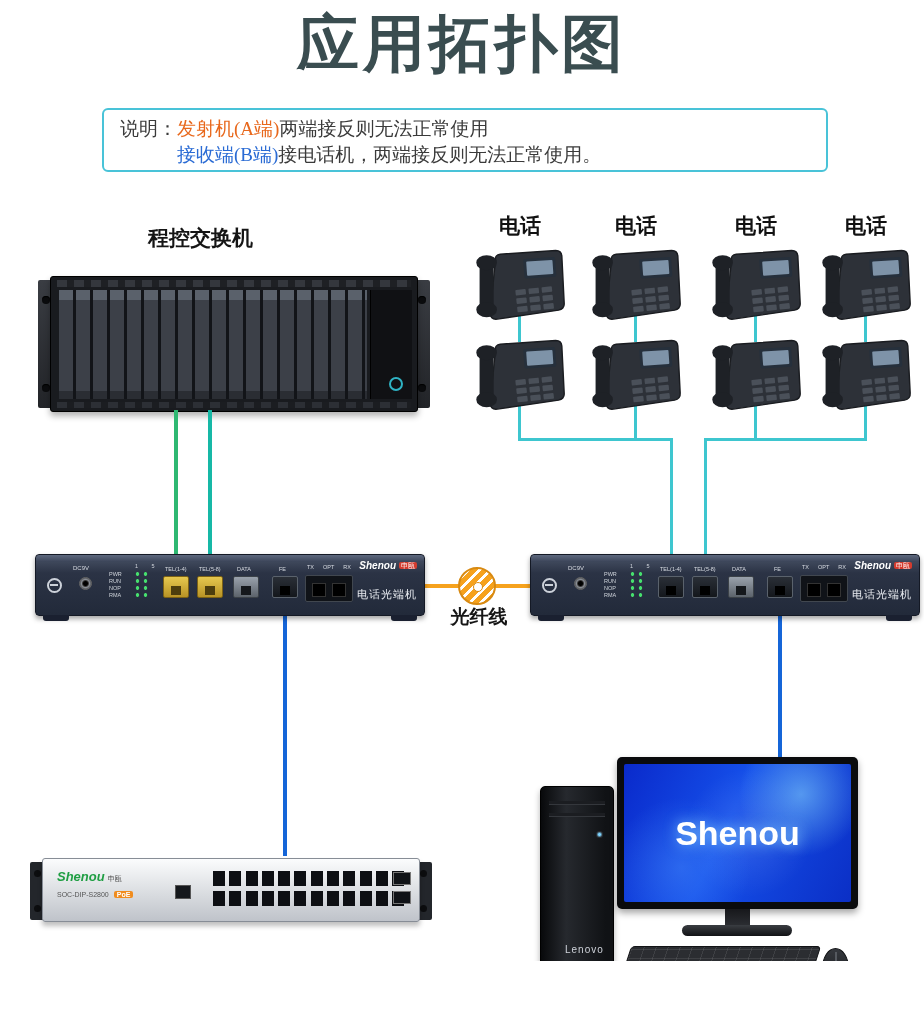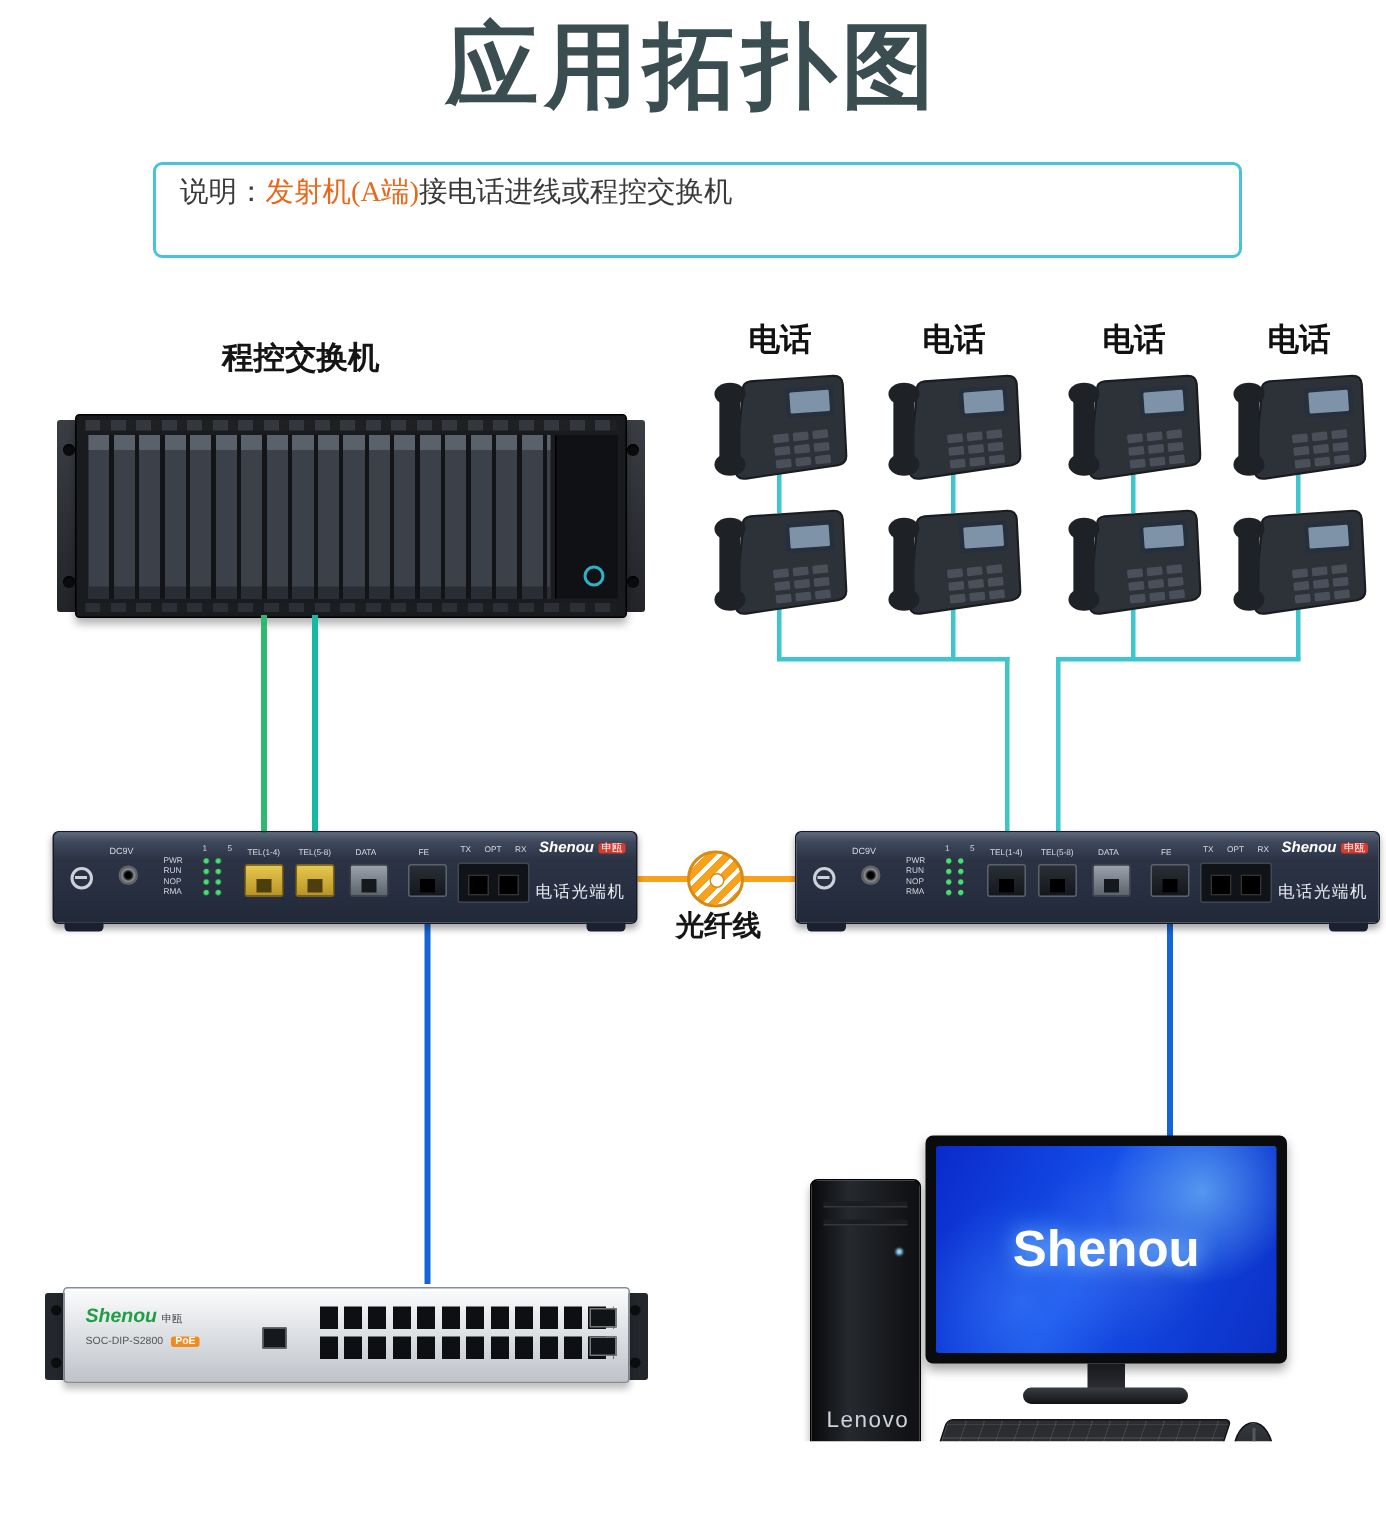--- a/index.html
+++ b/index.html
@@ -117,21 +117,21 @@
   .sfp{position:absolute;right:8px;width:18px;height:13px;background:#101317;border:1px solid #777;}
   .sfp.s1{top:13px}.sfp.s2{top:32px}
 
   
   .tower{position:absolute;left:540px;top:786px;width:74px;height:182px;border-radius:5px;border:1px solid #000;
       background:linear-gradient(90deg,#08090b,#26292e 35%,#101215 90%);box-shadow:0 4px 6px rgba(0,0,0,.3);}
   .tower .drive{position:absolute;left:8px;right:8px;height:4px;background:#1b1d21;border-bottom:1px solid #34373c;}
   .tower .d1{top:14px}.tower .d2{top:26px}
   .tower .power{position:absolute;right:10px;top:44px;width:7px;height:7px;border-radius:50%;
       background:radial-gradient(circle,#7fd4ff 1px,#2a2d31 3px);}
-  .tower-brand{position:absolute;left:10px;bottom:12px;font-size:15px;color:#cfd3da;letter-spacing:1px;}
+  .tower-brand{position:absolute;left:24px;bottom:12px;font-size:10px;color:#cfd3da;letter-spacing:1px;}
   .monitor{position:absolute;left:617px;top:757px;width:241px;height:152px;background:#0a0b0d;border-radius:5px;
       padding:7px;box-shadow:0 4px 7px rgba(0,0,0,.35);}
   .screen{position:relative;width:100%;height:100%;overflow:hidden;border-radius:2px;
       background:linear-gradient(115deg,#0a2acb 0%,#1550ea 45%,#0b2fc6 100%);
       display:flex;align-items:center;justify-content:center;gap:10px;}
   .screen::before{content:"";position:absolute;inset:0;
       background:radial-gradient(circle at 78% 22%,rgba(140,220,255,.55),transparent 30%),
                  radial-gradient(circle at 25% 75%,rgba(80,150,255,.4),transparent 35%),
                  radial-gradient(circle at 55% 50%,rgba(255,255,255,.12),transparent 45%);}
   .screen-brand{position:relative;font-size:34px;font-weight:800;color:#fff;text-shadow:0 0 14px rgba(140,215,255,.9);}
@@ -175,21 +175,24 @@
     </symbol>
   </defs>
 </svg>
 
 <div class="stage">
 
   <div class="title">应用拓扑图</div>
 
   <div class="note">
     <div>
-      <span>说明：</span><span class="orange">发射机(A端)</span><span>接电话进线或程控交换机</span>
+      <span>说明：</span><span class="orange">发射机(A端)</span><span>两端接反则无法正常使用</span>
+    </div>
+    <div class="indent">
+      <span class="blue">接收端(B端)</span><span>接电话机，两端接反则无法正常使用。</span>
     </div>
   </div>
 
   <div class="lbl" style="left:148px;top:224px;font-size:21px;">程控交换机</div>
   <div class="pbx">
     <div class="pbx-ear l"></div>
     <div class="pbx-ear r"></div>
     <div class="pbx-body">
       <div class="pbx-slots"></div>
       <div class="pbx-right">

